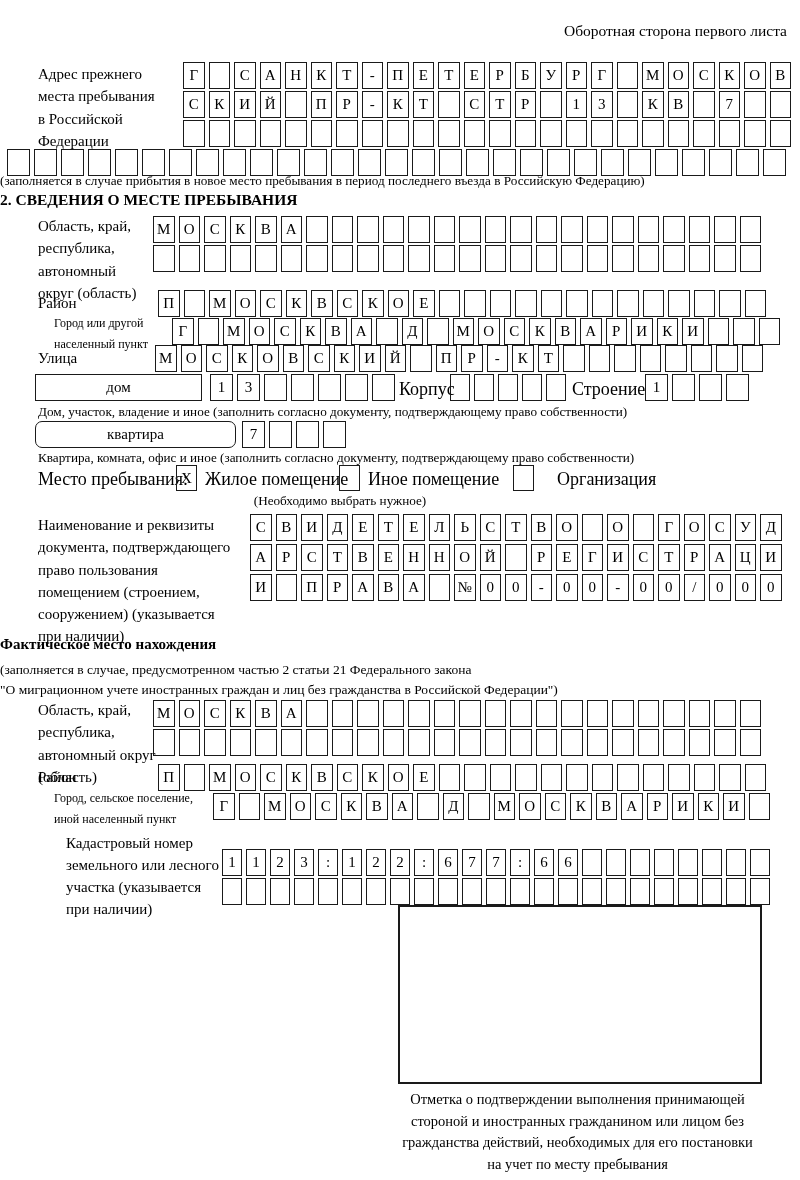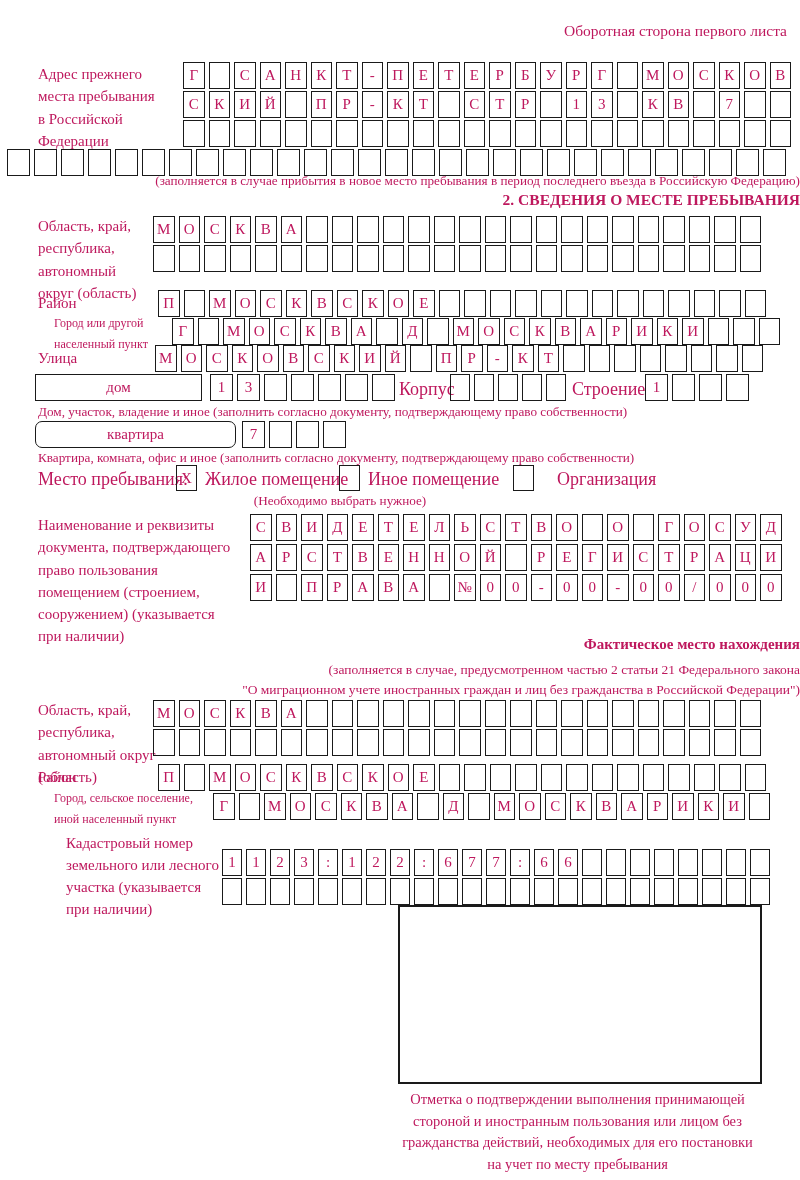--- a/index.html
+++ b/index.html
@@ -1,25 +1,25 @@
 <!DOCTYPE html>
 <html><head>
 <meta charset="utf-8">
 <style>
   html,body { margin:0; padding:0; background:#ffffff; }
   .page {
     position:relative; width:800px; height:1180px; overflow:hidden;
-    background:#ffffff; color:#be185d;
+    background:#ffffff; color:#000000;
     font-family:"Liberation Serif","DejaVu Serif",serif;
   }
   .abs { position:absolute; }
   .flabel { font-size:15px; line-height:22.4px; white-space:pre-line; }
   .flabel2 { font-size:12px; line-height:21px; white-space:pre-line;margin-left:16px; }
   .caption { font-size:13.2px; white-space:nowrap; }
-  .center { left:0; width:800px; text-align:right; }
+  .center { left:0; width:800px; text-align:left; }
   .bold { font-weight:bold; }
   .cellrow { position:absolute; display:flex; }
   .cell {
     width:23px; height:27px; box-sizing:border-box; margin-right:4px;
     border:1.6px solid #1a1a1a; flex:0 0 auto;
     display:flex; align-items:center; justify-content:center;
     font-size:15px; line-height:1;
   }
   .md .cell, .cell.md { width:21.5px; }
   .sm .cell, .cell.sm { width:20px; }
@@ -590,17 +590,17 @@
       <span class="cell"></span>
       <span class="cell"></span>
       <span class="cell"></span>
       <span class="cell"></span>
       <span class="cell"></span>
       <span class="cell"></span>
     </div>
 
   <div class="stampbox" style="left:398px; top:905px; width:364px; height:179px;"></div>
   <div class="stampnote" style="left:385px; top:1089px; width:385px;">Отметка о подтверждении выполнения принимающей
-стороной и иностранным пользования или лицом без
+стороной и иностранных гражданином или лицом без
 гражданства действий, необходимых для его постановки
 на учет по месту пребывания</div>
 
 </div>
 
 </body></html>

